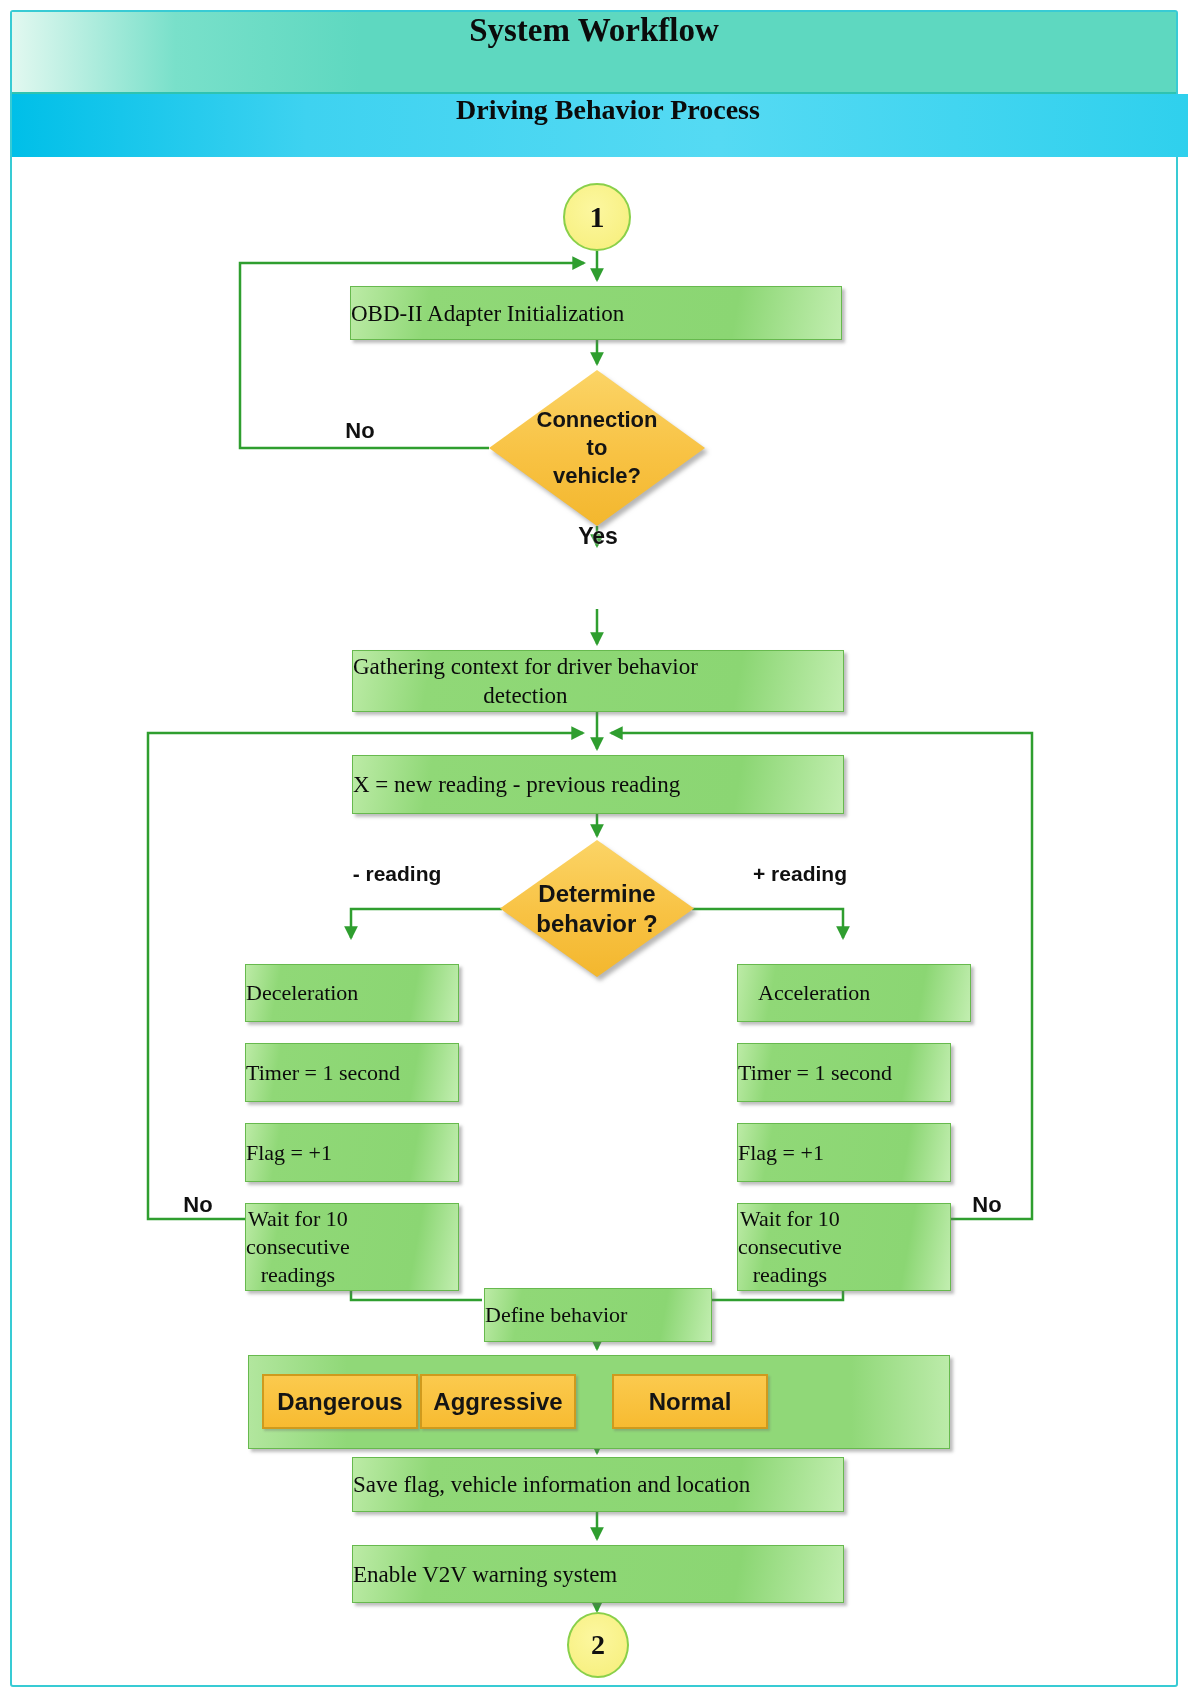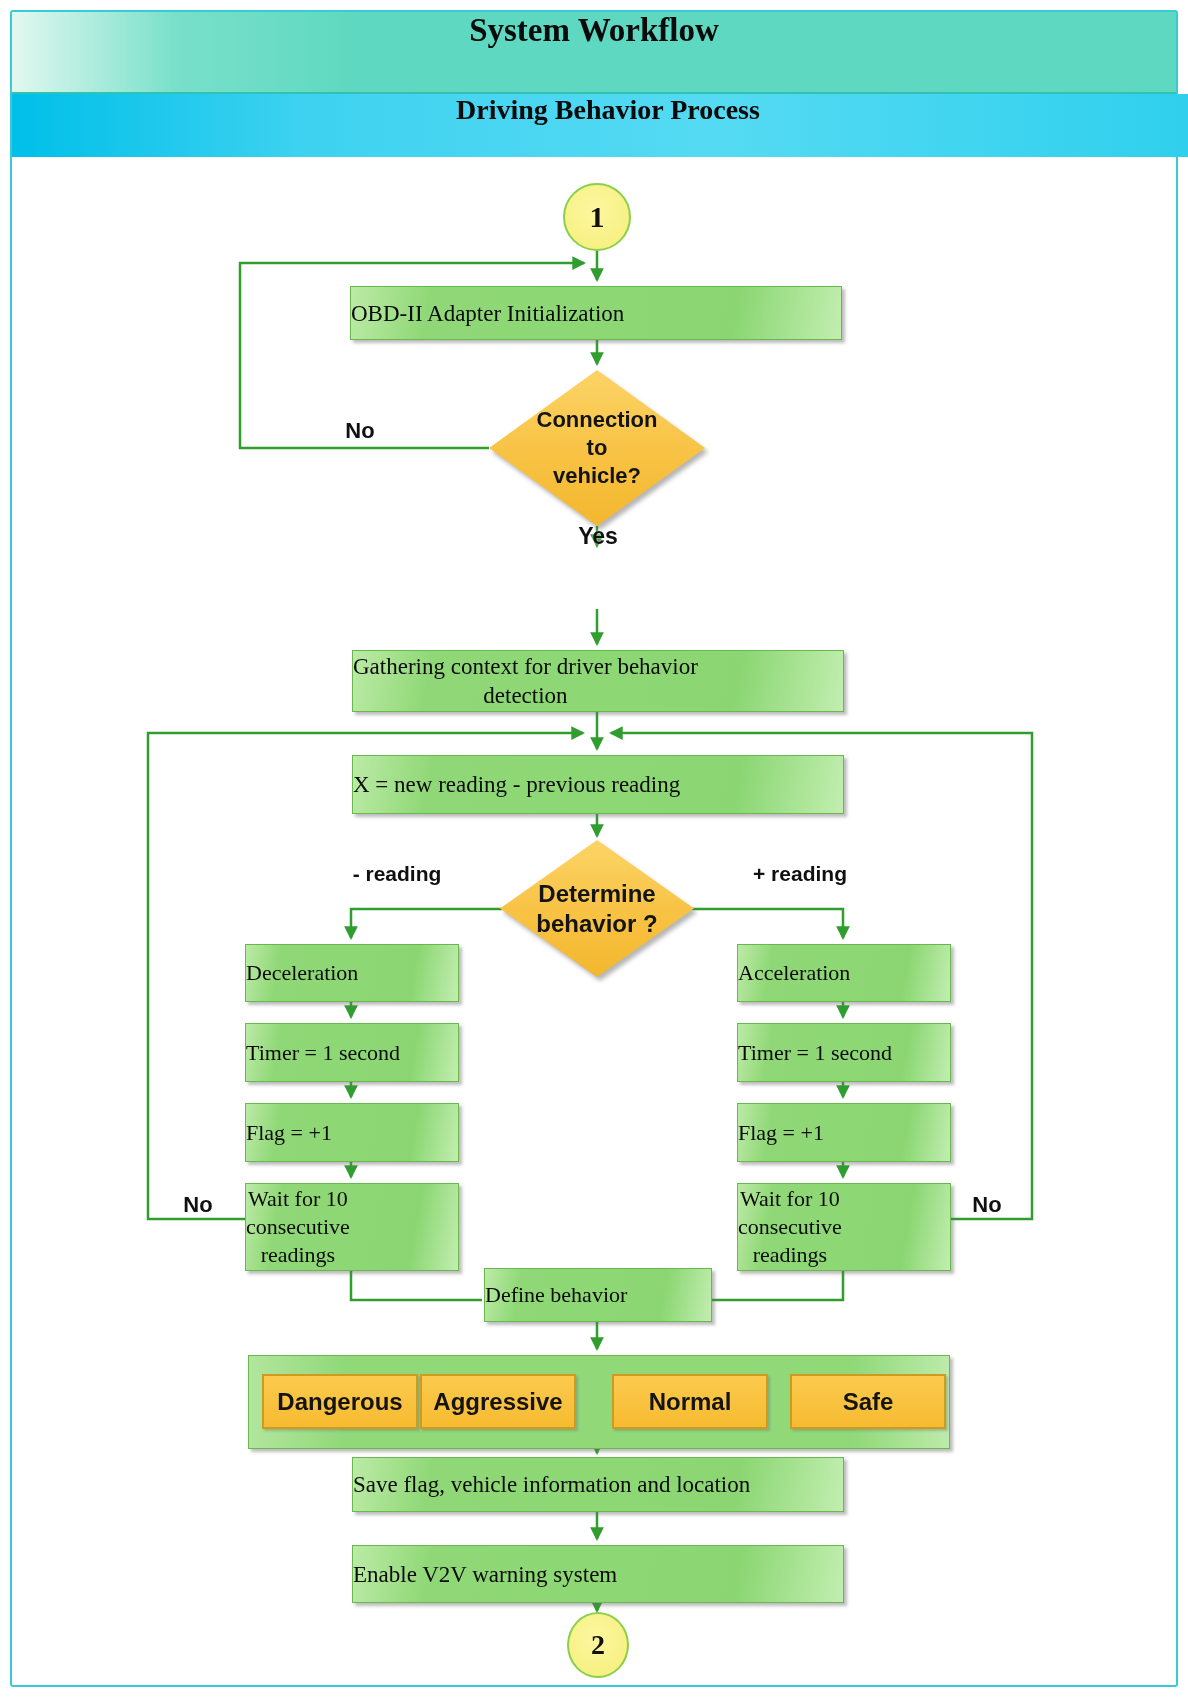--- a/index.html
+++ b/index.html
@@ -14,21 +14,21 @@
   .band1 span{font-size:33px;font-weight:bold;color:#0b0b0b;}
   .band2{top:94px;height:63px;
          background:linear-gradient(90deg,#00bfe8 0%,#3ed2f0 25%,#55daf3 60%,#2fd0ed 100%);padding-left:14px;}
   .band2 span{font-size:28px;font-weight:bold;color:#0b0b0b;}
   svg.wires{position:absolute;left:0;top:0;width:1188px;height:1697px;pointer-events:none;}
 
   .gbox{position:absolute;display:flex;align-items:center;justify-content:flex-start;text-align:center;
         background:linear-gradient(100deg,#bcebA6 0%,#90d877 16%,#8bd673 78%,#c2eeb0 100%);
         border:1px solid #67b94e;box-shadow:3px 3px 3px rgba(110,110,110,0.45);
         font-weight:normal;color:#0b0b0b;font-size:23px;line-height:29px;}
-  .gbox.small{font-size:22px;line-height:28px;}
+  .gbox.small{font-size:22px;line-height:28px;margin-top:20px;}
   .diamond{position:absolute;filter:drop-shadow(3px 4px 2px rgba(110,110,110,0.5));}
   .diamond .shape{width:100%;height:100%;
         clip-path:polygon(50% 0%,100% 50%,50% 100%,0% 50%);
         background:linear-gradient(180deg,#fbd express 0%,#f8c243 55%,#f3b72e 100%);
         background:linear-gradient(180deg,#fbd466 0%,#f8c243 55%,#f3b72e 100%);
         display:flex;align-items:center;justify-content:center;text-align:center;
         font-family:"Liberation Sans","DejaVu Sans",sans-serif;
         font-weight:bold;color:#141414;}
   .lbl{position:absolute;font-family:"Liberation Sans","DejaVu Sans",sans-serif;
        font-weight:bold;color:#101010;font-size:22px;text-align:center;
@@ -167,21 +167,21 @@
   </div>
   <div class="gbox small" style="left:245px;top:1183px;width:212px;height:86px;">
     <div>
       <span class="mline">Wait for 10</span>
       <span class="mline">consecutive</span>
       <span class="mline">readings</span>
     </div>
   </div>
   <div class="lbl" style="left:163px;top:1192px;width:70px;">No</div>
 
-  <div class="gbox small" style="left:737px;top:944px;width:212px;height:56px;">
+  <div class="gbox small" style="left:737px;top:944px;width:212px;height:56px;padding-left:20px;">
     <span>Acceleration</span>
   </div>
   <div class="gbox small" style="left:737px;top:1023px;width:212px;height:57px;">
     <span>Timer = 1 second</span>
   </div>
   <div class="gbox small" style="left:737px;top:1103px;width:212px;height:57px;">
     <span>Flag = +1</span>
   </div>
   <div class="gbox small" style="left:737px;top:1183px;width:212px;height:86px;">
     <div>
@@ -199,23 +199,20 @@
   <div class="container-box" style="left:248px;top:1355px;width:700px;height:92px;"></div>
   <div class="obox" style="left:262px;top:1374px;width:152px;height:51px;">
     <span>Dangerous</span>
   </div>
   <div class="obox" style="left:420px;top:1374px;width:152px;height:51px;">
     <span>Aggressive</span>
   </div>
   <div class="obox" style="left:612px;top:1374px;width:152px;height:51px;">
     <span>Normal</span>
   </div>
-  <div class="obox" style="left:790px;top:1374px;width:152px;height:51px;">
-    <span>Safe</span>
-  </div>
 
   <div class="gbox" style="left:352px;top:1457px;width:490px;height:53px;">
     <span>Save flag, vehicle information and location</span>
   </div>
 
   <div class="gbox" style="left:352px;top:1545px;width:490px;height:56px;">
     <span>Enable V2V warning system</span>
   </div>
 
   <div class="circ" style="left:567px;top:1612px;width:58px;height:62px;font-size:28px;">

